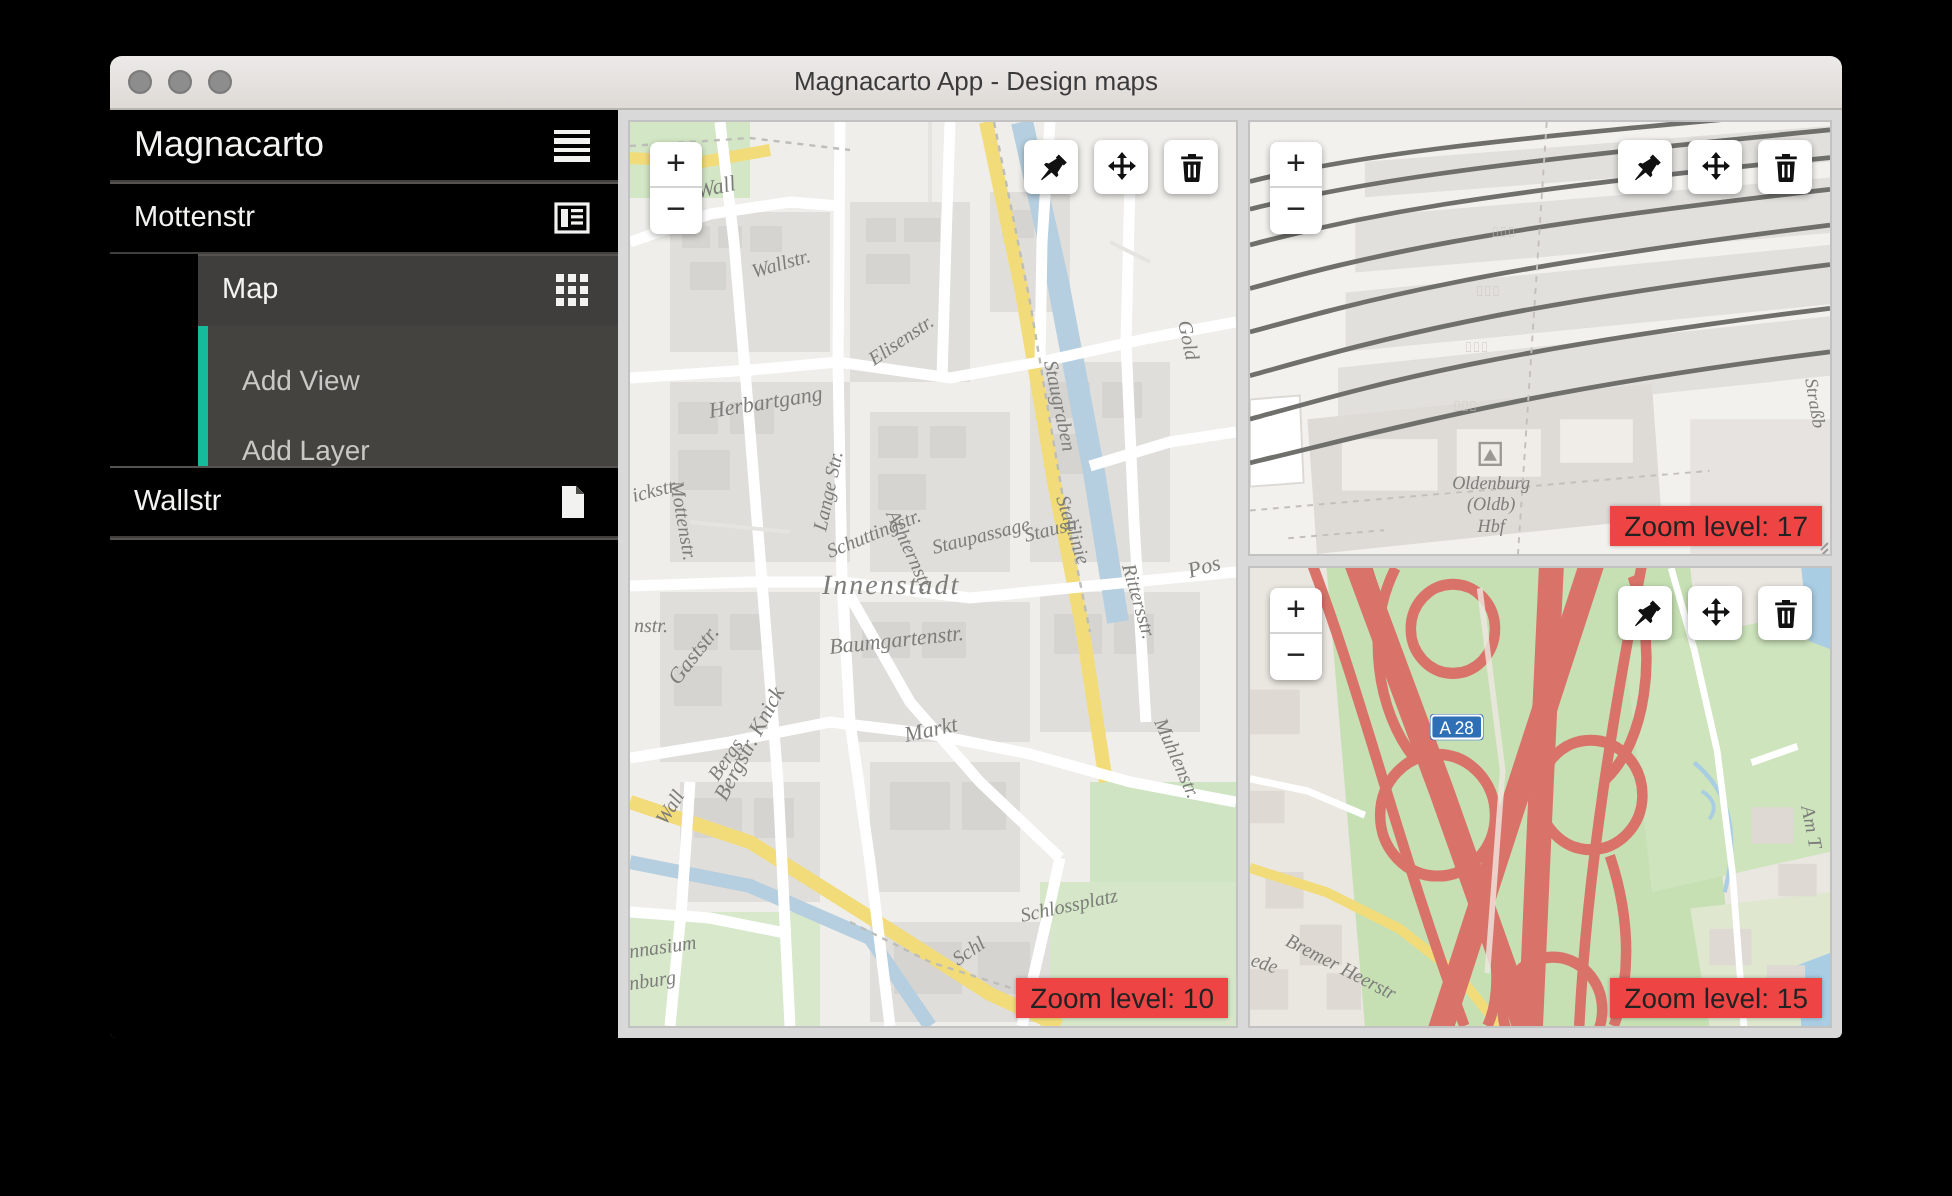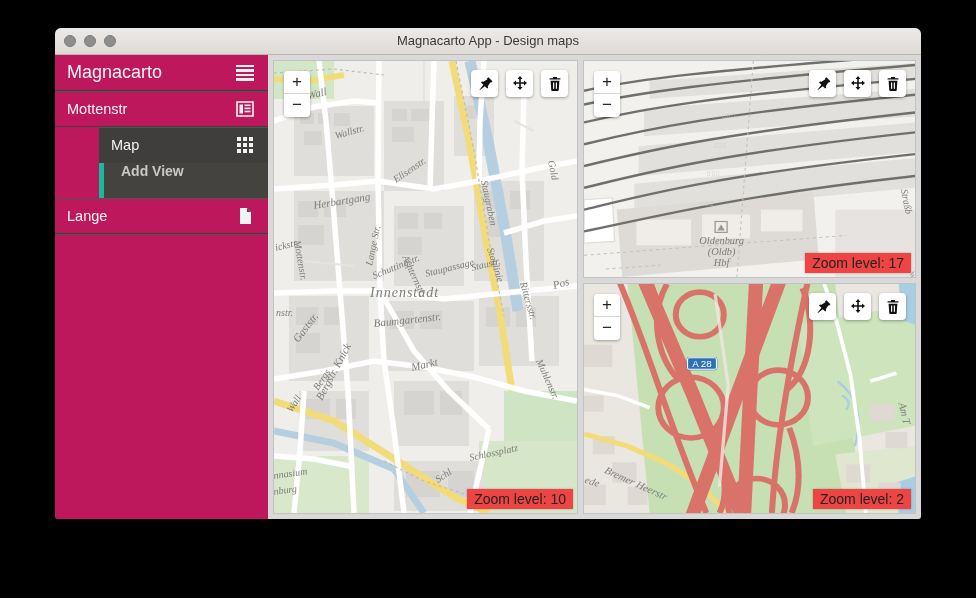--- a/index.html
+++ b/index.html
@@ -31,37 +31,36 @@
     line-height: 26px; text-align: center;
     font-size: 13px; color: #3a3a3a;
   }
   .lights { position: absolute; left: 9px; top: 7px; display: flex; gap: 8px; }
   .light { width: 12px; height: 12px; border-radius: 50%;
            background: #8d8d8d; border: 1px solid #7b7b7b; }
 
   #body { display: flex; height: 464px; }
 
   
-  #sidebar { width: 213px; background: #be185d; flex: none; position: relative; }
+  #sidebar { width: 254px; background: #000000; flex: none; position: relative; }
   .nav-item {
     position: relative;
     display: flex; align-items: center; justify-content: space-between;
     height: 36px; padding: 0 14px 0 12px;
     color: #f3f3f2; font-size: 14.5px;
     border-bottom: 1px solid #403f3d;
     border-top: 1px solid #545350;
     cursor: default;
   }
   .nav-item.header { height: 36px; font-size: 18px; border-top: none; }
   .nav-item.active { background: #3f3e3c; }
   .nav-sub {
-    height: 35px; display: flex; align-items: flex-start;
+    height: 35px; display: flex; align-items: flex-end;
     padding-left: 22px; color: #c9c8c5; font-size: 14px;
     background: #444340;
-    font-weight: bold;
   }
   .sub-group { position: relative; background: #444340; margin-left: 44px; }
   .accent {
     position: absolute; left: 0; top: 0; width: 5px; height: 100%;
     background: #16bb9b;
   }
   .nav-icon { width: 18px; height: 18px; display: inline-block; position: relative; }
 
   
   .ic-ham i { position: absolute; left: 0; width: 18px; height: 2.5px;
@@ -182,26 +181,29 @@
                   <rect x="7" y="13" width="4" height="4"></rect>
                   <rect x="13" y="13" width="4" height="4"></rect>
               </g>
             </svg>
           </span>
         </div>
 
         <div class="nav-sub">
           <span>Add View</span>
         </div>
+        <div class="nav-sub">
+          <span>Add Layer</span>
+        </div>
       </div>
 
 
 
       <div class="nav-item">
-        <span>Lange</span>
+        <span>Wallstr</span>
         <span class="nav-icon">
           <svg viewBox="0 0 18 18" width="18" height="18">
             <path d="M4 1h7l4 4v12H4z" fill="#f2f2f1"></path>
             <path d="M11 1v4h4z" fill="#4a4a47"></path>
           </svg>
         </span>
       </div>
 
       <div class="side-filler"></div>
     </div>
@@ -534,19 +536,19 @@
                   <path d="M8 0 5.5 3h1.7v3.2H4V4.5L1 7l3 2.5V7.8h3.2V11H5.5L8 14l2.5-3H8.8V7.8H12v1.7L15 7l-3-2.5v1.7H8.8V3h1.7z"></path>
                 </svg>
             </div>
             <div class="tbtn">
               <svg viewBox="0 0 16 16">
                   <path d="M6 1h4v1.2h3.4v1.4H2.6V2.2H6zM3.6 4.8h8.8l-.7 9.4a.9.9 0 0 1-.9.8H5.2a.9.9 0 0 1-.9-.8zM6 6.4v6.4h1.2V6.4zm2.8 0v6.4H10V6.4z"></path>
                 </svg>
             </div>
           </div>
 
-          <div class="zlabel">Zoom level:  2</div>
+          <div class="zlabel">Zoom level:  15</div>
         </div>
 
       </div>
     </div>
   </div>
 </div>
 
 </body></html>

